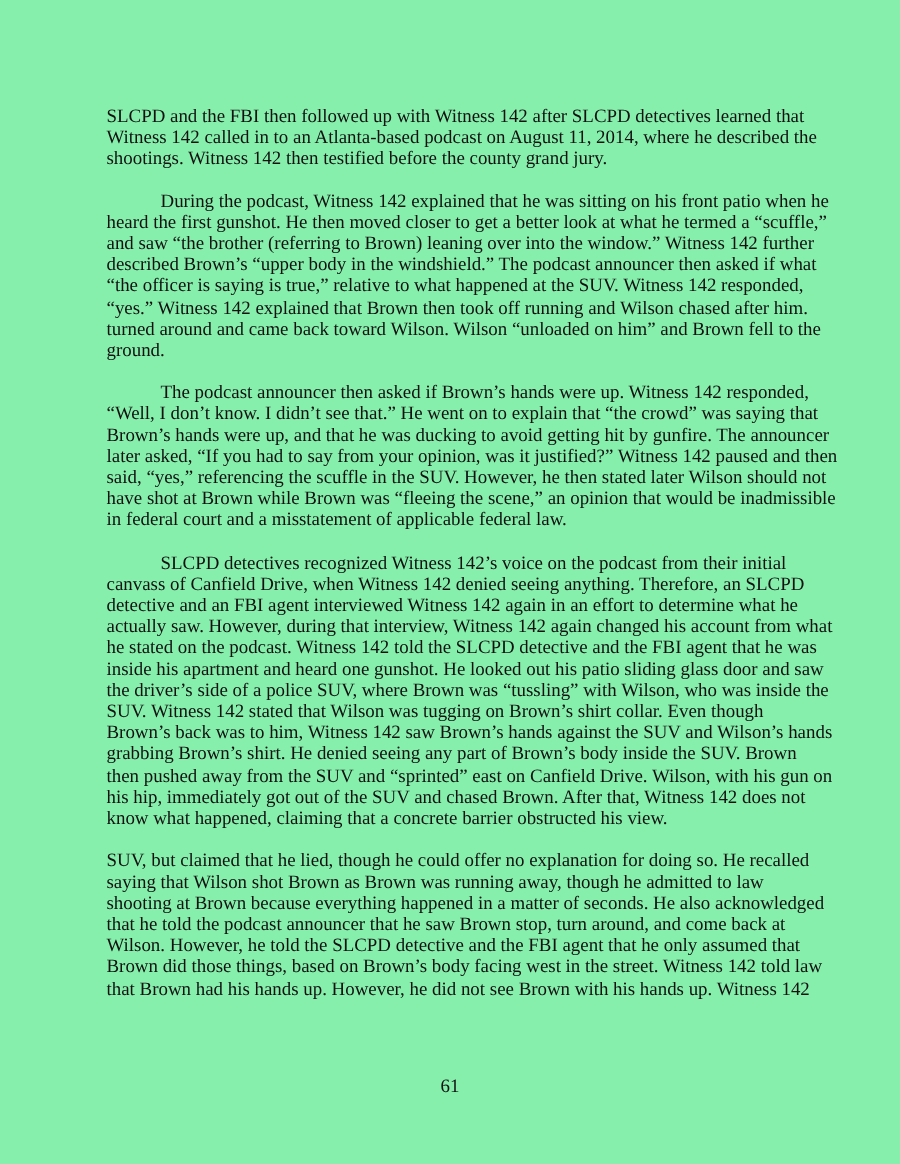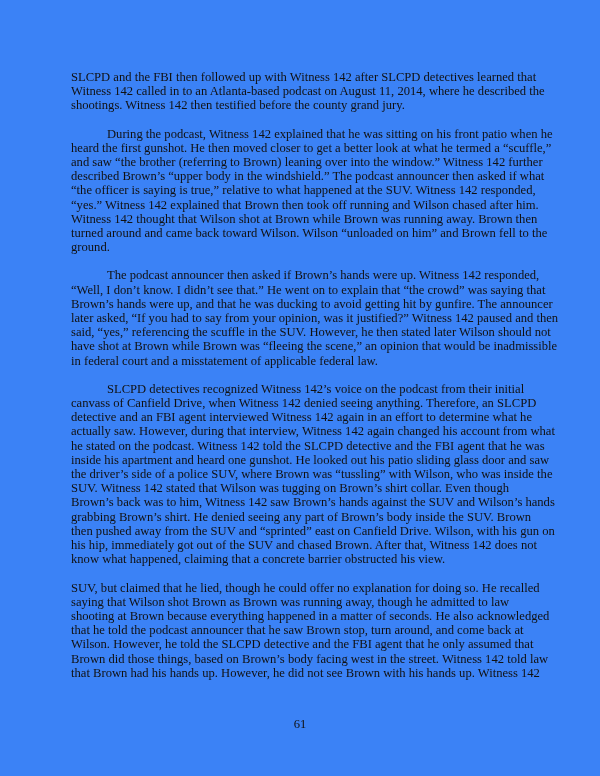--- a/index.html
+++ b/index.html
@@ -1,17 +1,17 @@
 <!DOCTYPE html>
 <html><head>
 <meta charset="utf-8">
 <style>
   html, body { margin: 0; padding: 0; background: #ffffff; }
   body { width: 600px; height: 776px; position: relative; overflow: hidden; }
-  .page { position: absolute; left: 0; top: 0; width: 600px; height: 776px; background: #3b82f6; }
+  .page { position: absolute; left: 0; top: 0; width: 600px; height: 776px; background: #86efac; }
   .content { position: absolute; left: 71px; top: 70px; width: 470px; }
   .para { margin: 0 0 14px 0; }
   .line { font-family: "Liberation Serif", serif; font-size: 12.6px; line-height: 14.2px; color: #111; white-space: nowrap; }
   .indent { padding-left: 36px; }
   .page-number { position: absolute; top: 717px; left: 0; width: 600px; text-align: center;
     font-family: "Liberation Serif", serif; font-size: 12.6px; color: #111; }
 </style>
 </head>
 <body>
 
@@ -24,21 +24,20 @@
       <div class="line">shootings.  Witness 142 then testified before the county grand jury.</div>
     </div>
 
     <div class="para">
       <div class="line indent">During the podcast, Witness 142 explained that he was sitting on his front patio when he</div>
       <div class="line">heard the first gunshot.  He then moved closer to get a better look at what he termed a “scuffle,”</div>
       <div class="line">and saw “the brother (referring to Brown) leaning over into the window.”  Witness 142 further</div>
       <div class="line">described Brown’s “upper body in the windshield.”  The podcast announcer then asked if what</div>
       <div class="line">“the officer is saying is true,” relative to what happened at the SUV.  Witness 142 responded,</div>
       <div class="line">“yes.”  Witness 142 explained that Brown then took off running and Wilson chased after him.</div>
-      <div class="line">Witness 142 thought that Wilson shot at Brown while Brown was running away.  Brown then</div>
       <div class="line">turned around and came back toward Wilson.  Wilson “unloaded on him” and Brown fell to the</div>
       <div class="line">ground.</div>
     </div>
 
     <div class="para">
       <div class="line indent">The podcast announcer then asked if Brown’s hands were up.  Witness 142 responded,</div>
       <div class="line">“Well, I don’t know. I didn’t see that.”  He went on to explain that “the crowd” was saying that</div>
       <div class="line">Brown’s hands were up, and that he was ducking to avoid getting hit by gunfire.  The announcer</div>
       <div class="line">later asked, “If you had to say from your opinion, was it justified?”  Witness 142 paused and then</div>
       <div class="line">said, “yes,” referencing the scuffle in the SUV.  However, he then stated later Wilson should not</div>

